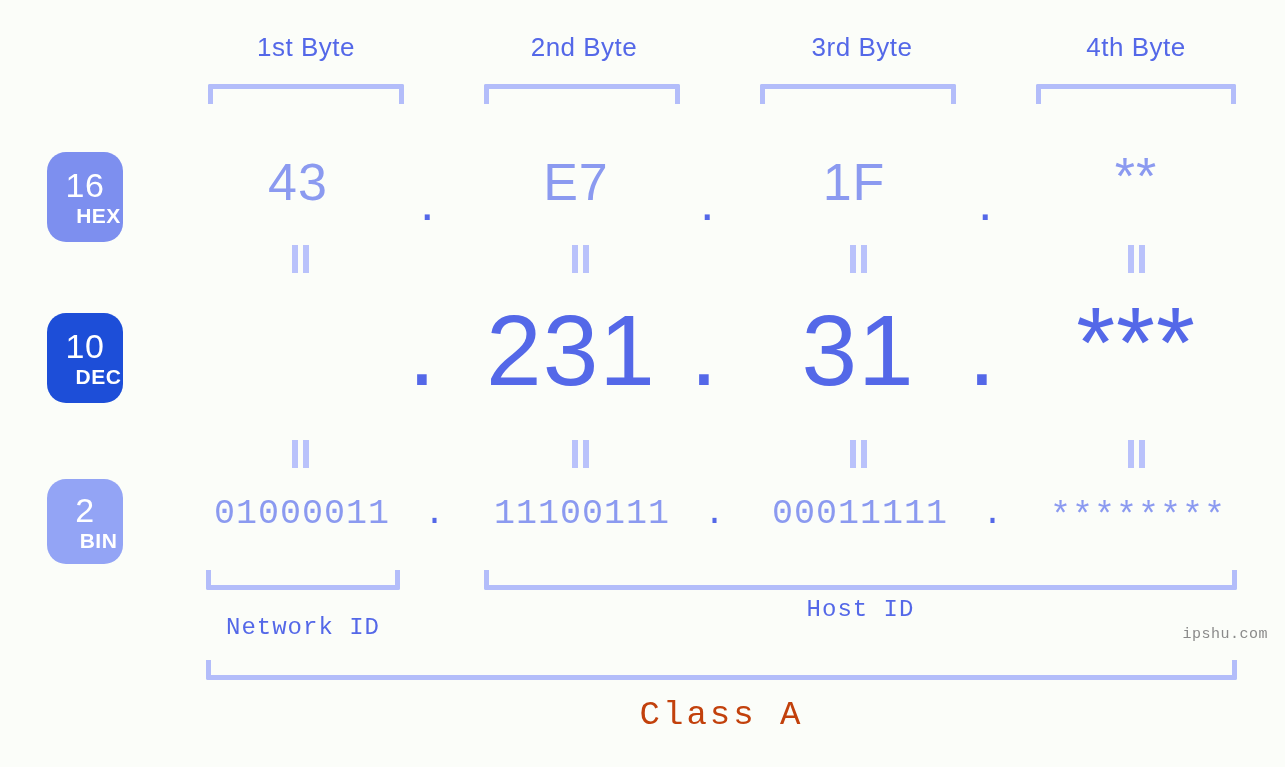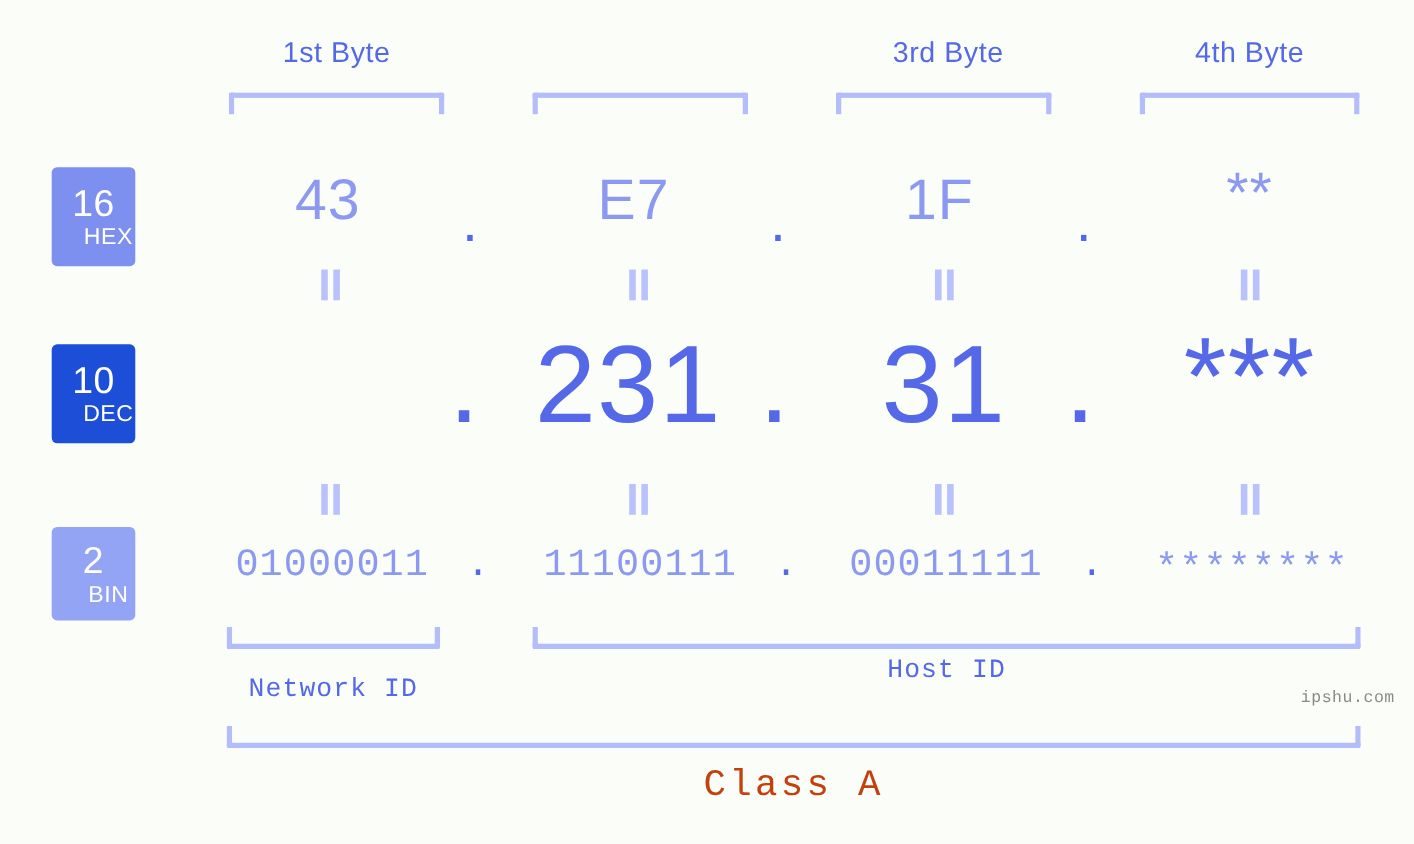--- a/index.html
+++ b/index.html
@@ -48,36 +48,36 @@
     border-top: none;
     height: 20px;
     border-radius: 0 0 2px 2px;
   }
 
   
   .badge {
     position: absolute;
     left: 47px;
     width: 76px;
-    border-radius: 5px;
+    border-radius: 19px;
     display: flex;
     flex-direction: column;
     align-items: center;
     justify-content: center;
     color: #ffffff;
     line-height: 1;
   }
   .badge .num {
     font-size: 34px;
     font-weight: 400;
     letter-spacing: 0.5px;
   }
   .badge .abbr {
     font-size: 21px;
-    font-weight: 400;
+    font-weight: 700;
     margin-top: 3px;
     letter-spacing: 0.5px;
     margin-left: 27px;
   }
   #badge-hex { top: 152px; height: 90px; background: #7d8fef; }
   #badge-dec { top: 313px; height: 90px; background: #1d4ed8; }
   #badge-bin { top: 479px; height: 85px; background: #93a4f5; }
 
   
   .cell {
@@ -185,20 +185,21 @@
     letter-spacing: 0.5px;
     margin-left: 38px;
   }
 </style>
 </head>
 <body>
 
 <div id="stage">
 
   <div class="byte-label" style="left:196px;width:220px;">1st Byte</div>
+  <div class="byte-label" style="left:474px;width:220px;">2nd Byte</div>
   <div class="byte-label" style="left:752px;width:220px;">3rd Byte</div>
   <div class="byte-label" style="left:1026px;width:220px;">4th Byte</div>
 
   <div class="bracket down" style="left:208px;top:84px;width:196px;"></div>
   <div class="bracket down" style="left:484px;top:84px;width:196px;"></div>
   <div class="bracket down" style="left:760px;top:84px;width:196px;"></div>
   <div class="bracket down" style="left:1036px;top:84px;width:200px;"></div>
 
   <div class="badge" id="badge-hex">
     <span class="num">16</span>

